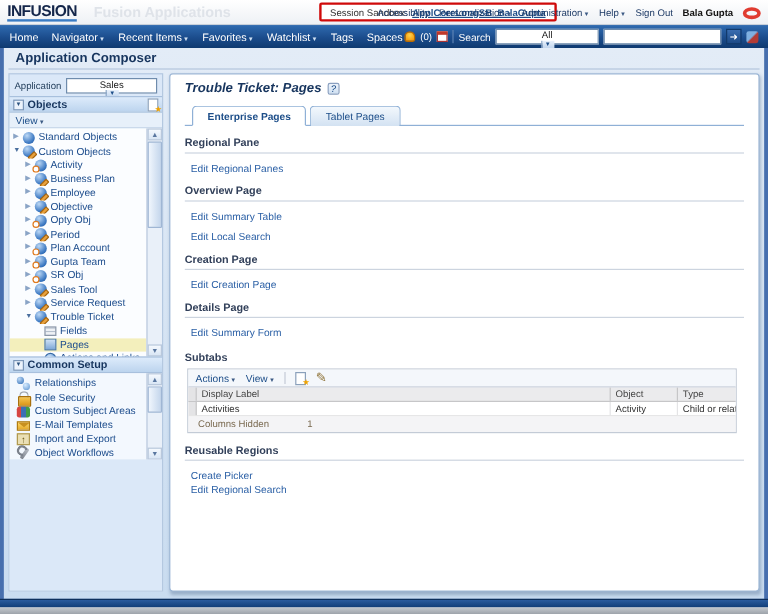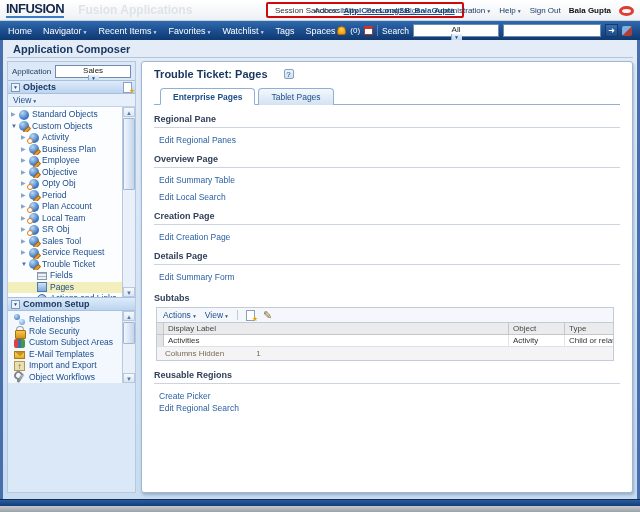--- a/index.html
+++ b/index.html
@@ -120,21 +120,21 @@
   .sb { width:13px; border-left:1px solid #b9c8dc; background:#e9f0f9; display:flex; flex-direction:column; }
   .sb .ar { height:10px; font-size:6px; color:#5a77a0; line-height:10px; text-align:center;
     background:linear-gradient(#f5f9fe,#d9e6f5); border:1px solid #b9c8dc; cursor:pointer; }
   .sb .tr { flex:1; position:relative; }
   .sb .th { position:absolute; top:1px; left:0; right:0; background:linear-gradient(90deg,#f0f6fd,#c4d6ec);
     border:1px solid #9fb6d4; border-radius:1px; cursor:pointer; }
 
   
   .main { flex:1; background:#fff; border:1px solid #9db7d6; border-radius:3px;
     box-shadow:1px 2px 3px rgba(40,70,110,.3); padding:6px 12px 0 12px; overflow:hidden; }
-  .ptitle { display:flex; align-items:center; gap:16px; }
+  .ptitle { display:flex; align-items:center; gap:5px;font-style:italic; }
   .ptitle .t { font-size:11px; font-weight:bold; color:#17355e; }
   .helpic { width:10px; height:10px; border:1px solid #8aa0c0; border-radius:2px;
     background:linear-gradient(#eef4fb,#cfe0f2); color:#1d4e89; font-size:8px; line-height:9px;
     text-align:center; cursor:pointer; }
   .tabs { display:flex; gap:3px; margin-top:7px; padding-left:6px; border-bottom:1px solid #8fb0d6; }
   .tab { font-size:8.5px; color:#1d4e89; padding:3px 12px 2px 12px; border:1px solid #8fb0d6; border-bottom:none;
     border-radius:4px 4px 0 0; background:linear-gradient(#f3f8fd,#d3e2f2); cursor:pointer; position:relative; top:1px; }
   .tab.active { background:#fff; font-weight:bold; border-bottom:1px solid #fff; }
   .sect { margin-top:9px; }
   .sect .sh { font-size:9px; font-weight:bold; color:#32405a; padding-bottom:3px; border-bottom:1px solid #ccd4df; }
@@ -278,21 +278,21 @@
               <span>Period</span>
             </div>
           <div class="titem l1">
               <span class="tw">▶</span>
               <span class="ic gd"></span>
               <span>Plan Account</span>
             </div>
           <div class="titem l1">
               <span class="tw">▶</span>
               <span class="ic gd"></span>
-              <span>Local Team</span>
+              <span>Gupta Team</span>
             </div>
           <div class="titem l1">
               <span class="tw">▶</span>
               <span class="ic gd"></span>
               <span>SR Obj</span>
             </div>
           <div class="titem l1">
               <span class="tw">▶</span>
               <span class="ic ge"></span>
               <span>Sales Tool</span>

